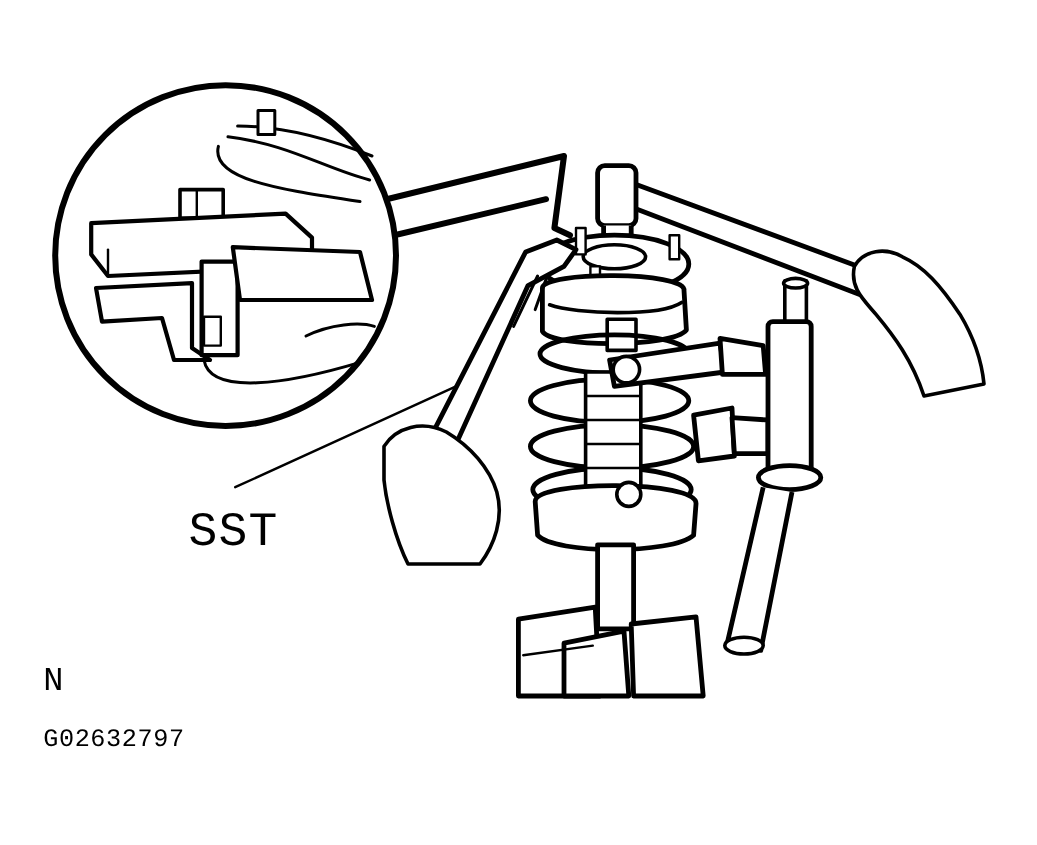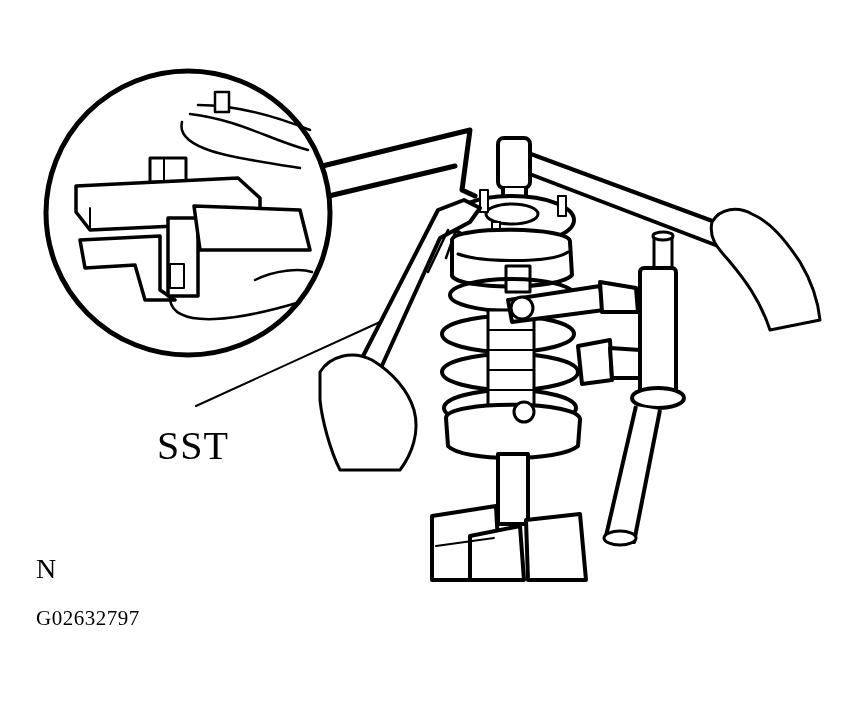--- a/index.html
+++ b/index.html
@@ -1,19 +1,19 @@
 <!DOCTYPE html>
 <html><head>
   <meta charset="utf-8">
   <style>
     html, body { margin: 0; padding: 0; background: #ffffff; }
     body { width: 864px; height: 704px; position: relative; overflow: hidden;
            font-family: "Liberation Sans", sans-serif; }
     .art { position: absolute; left: 0; top: 0; }
-    .label { position: absolute; color: #000; font-family: Liberation Serif, serif; }
+    .label { position: absolute; color: #000; font-family: Liberation Mono, monospace; }
     .sst { left: 157px; top: 422px; font-size: 40px; letter-spacing: 1px; }
     .view { left: 36px; top: 553px; font-size: 28px; }
     .code { left: 36px; top: 606px; font-size: 21px; letter-spacing: 0.5px; text-align: center; }
     svg .k { fill: none; stroke: #000; stroke-linecap: round; stroke-linejoin: round; }
     svg .w { fill: #fff; stroke: #000; stroke-linejoin: round; }
   </style>
 </head>
 <body>
 
 <svg class="art" width="864" height="704" viewBox="0 0 864 704">

